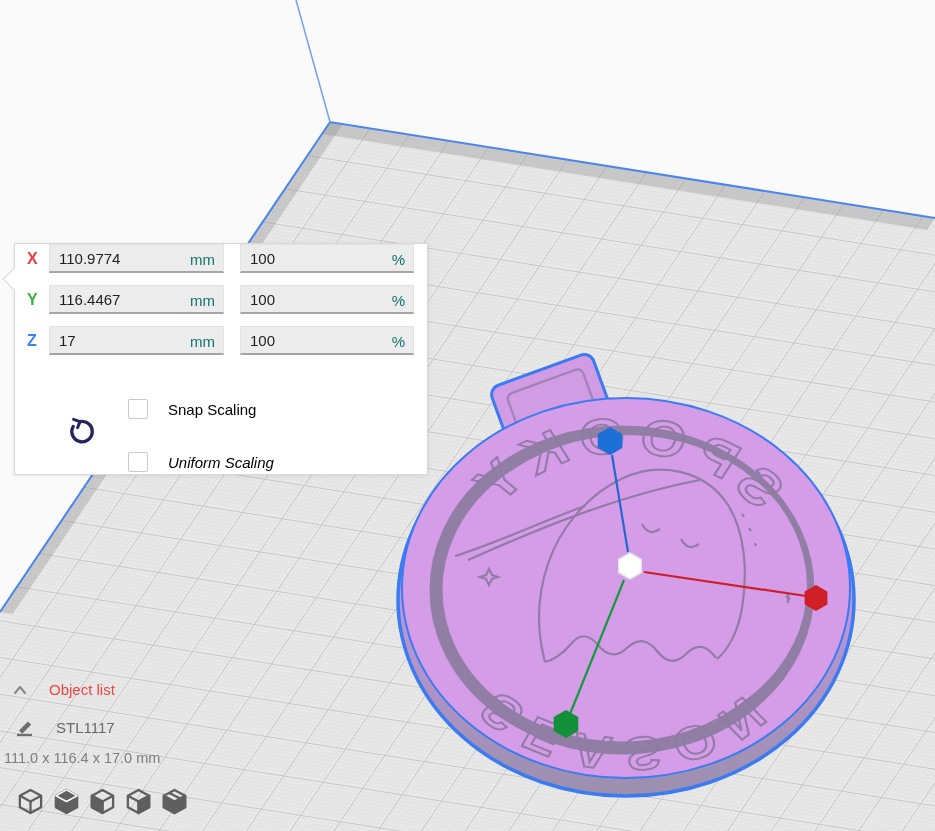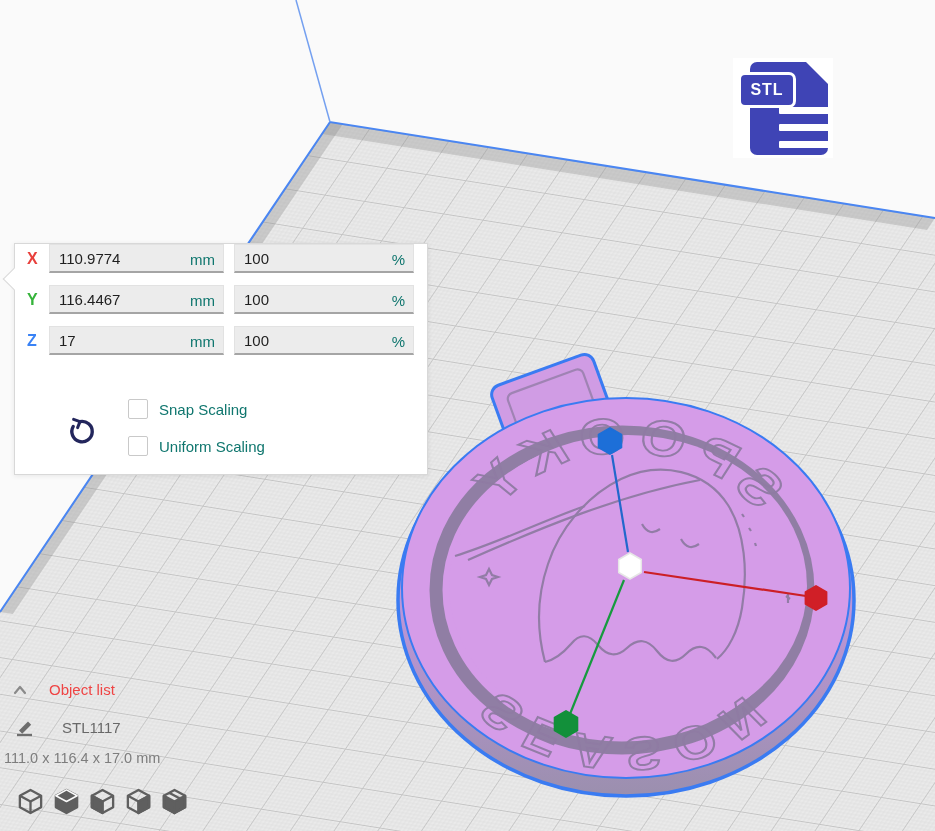--- a/index.html
+++ b/index.html
@@ -17,34 +17,34 @@
   .stl-label{position:absolute;left:5px;top:14px;width:52px;height:30px;background:#3f44b5;border:3px solid #ffffff;border-radius:7px;color:#ffffff;font-weight:bold;font-size:16px;line-height:30px;text-align:center;letter-spacing:1px;}
   .stl-bar{position:absolute;left:29px;width:53px;height:7px;background:#ffffff;border-radius:1px;}
 
   
   .tool-panel{position:absolute;left:14px;top:243px;width:414px;height:232px;background:#ffffff;border:1px solid #d8d8d8;box-shadow:0 1px 5px rgba(0,0,0,.08);box-sizing:border-box;}
   .panel-notch{position:absolute;left:-9px;top:27px;width:15px;height:15px;background:#ffffff;border-left:1px solid #d8d8d8;border-bottom:1px solid #d8d8d8;transform:rotate(45deg);}
   .axis-row{display:flex;align-items:center;margin:0 13px 12px 12px;height:29px;}
   .axis-row:first-child{margin-top:19px;}
   .axis-label{width:22px;font-size:16px;font-weight:bold;}
   .field{position:relative;height:29px;}
-  .field.mm{width:175px;margin-right:10px;}
+  .field.mm{width:175px;margin-right:16px;}
   .field.pct{flex:1;}
   .field input{width:100%;height:100%;box-sizing:border-box;background:#ececec;border:1px solid #e2e2e2;border-bottom:2px solid #a5a5a5;font-family:"Liberation Sans",sans-serif;font-size:15px;color:#1f1f1f;padding:0 34px 0 9px;outline:none;}
   .suffix{position:absolute;right:9px;top:50%;transform:translateY(-50%);font-size:15px;color:#0f766e;pointer-events:none;}
   .reset-btn{position:absolute;left:50px;top:172px;width:30px;height:30px;cursor:pointer;background:none;border:none;padding:0;}
   .cb-row{position:absolute;left:113px;display:flex;align-items:center;cursor:pointer;}
   .cb-box{width:18px;height:18px;background:#ffffff;border:1px solid #c9c9c9;border-radius:2px;}
-  .cb-label{margin-left:11px;font-size:15px;color:#0f766e;}
+  .cb-label{margin-left:20px;font-size:15px;color:#000000;}
 
   
   .objlist-header{position:absolute;left:13px;top:681px;display:flex;align-items:center;cursor:pointer;}
   .objlist-title{margin-left:22px;font-size:15px;color:#ef4444;}
   .objlist-item{position:absolute;left:15px;top:717px;display:flex;align-items:center;}
-  .objlist-name{margin-left:25px;font-size:15px;color:#686868;}
+  .objlist-name{margin-left:19px;font-size:15px;color:#686868;}
   .dims-text{position:absolute;left:4px;top:750px;font-size:14.5px;color:#7d7d7d;}
   .view-row{position:absolute;left:16px;top:787px;display:flex;}
   .view-btn{width:29px;height:29px;margin-right:7px;cursor:pointer;background:none;border:none;padding:0;}
 </style>
 </head>
 <body>
 
 <div id="app">
 
   <svg id="viewport" width="935" height="831" viewBox="0 0 935 831">
@@ -116,30 +116,20 @@
       <line x1="612" y1="455" x2="628" y2="552" stroke="#2268cc" stroke-width="2.2"></line>
       <line x1="624" y1="580" x2="570" y2="714" stroke="#169a3e" stroke-width="2.2"></line>
       <line x1="644" y1="572" x2="806" y2="596" stroke="#cc1f26" stroke-width="2.2"></line>
       <polygon points="610,428 621.3,434.5 621.3,447.5 610,454 598.7,447.5 598.7,434.5" fill="#1d6fd8" stroke="#1d6fd8" stroke-width="2" stroke-linejoin="round"></polygon>
       <polygon points="816,586 826.4,592 826.4,604 816,610 805.6,604 805.6,592" fill="#d01f27" stroke="#d01f27" stroke-width="2" stroke-linejoin="round"></polygon>
       <polygon points="566,711 577.3,717.5 577.3,730.5 566,737 554.7,730.5 554.7,717.5" fill="#12903a" stroke="#12903a" stroke-width="2" stroke-linejoin="round"></polygon>
       <polygon points="630,553 641.3,559.5 641.3,572.5 630,579 618.7,572.5 618.7,559.5" fill="#ffffff" stroke="#e6e6e6" stroke-width="1.5" stroke-linejoin="round"></polygon>
     </g>
   </svg>
 
-  <div class="stl-badge">
-    <div class="stl-doc">
-      <div class="stl-fold-cut"></div>
-      <div class="stl-fold-flap"></div>
-      <div class="stl-bar" style="top:45px;"></div>
-      <div class="stl-bar" style="top:62px;"></div>
-      <div class="stl-bar" style="top:79px;"></div>
-    </div>
-    <div class="stl-label">STL</div>
-  </div>
 
   <div class="tool-panel">
     <div class="panel-notch"></div>
 
     <div class="axis-row">
       <span class="axis-label" style="color:#e8403c;">X</span>
       <span class="field mm"><input type="text" value="110.9774" style=""><span class="suffix">mm</span></span>
       <span class="field pct"><input type="text" value="100" style=""><span class="suffix">%</span></span>
     </div>
 
@@ -159,21 +149,21 @@
       <svg width="30" height="30" viewBox="0 0 30 30">
         <path d="M8.2,10.5 A10.2,10.2 0 1 0 15,5.6" fill="none" stroke="#23265c" stroke-width="3.4" stroke-linecap="round"></path>
         <path d="M15,5.6 L8.6,3.4 M15,5.6 L12.6,11.6" fill="none" stroke="#23265c" stroke-width="3" stroke-linecap="round"></path>
       </svg>
     </button>
 
     <div class="cb-row" style="top:155px;">
       <span class="cb-box"></span>
       <span class="cb-label">Snap Scaling</span>
     </div>
-    <div class="cb-row" style="top:192px;">
+    <div class="cb-row" style="top:208px;font-style:italic;">
       <span class="cb-box"></span>
       <span class="cb-label">Uniform Scaling</span>
     </div>
   </div>
 
   <div class="objlist-header">
     <svg width="14" height="10" viewBox="0 0 14 10">
       <polyline points="2,8 7,2 12,8" fill="none" stroke="#8a8a8a" stroke-width="2.2" stroke-linecap="round" stroke-linejoin="round"></polyline>
     </svg>
     <span class="objlist-title">Object list</span>

